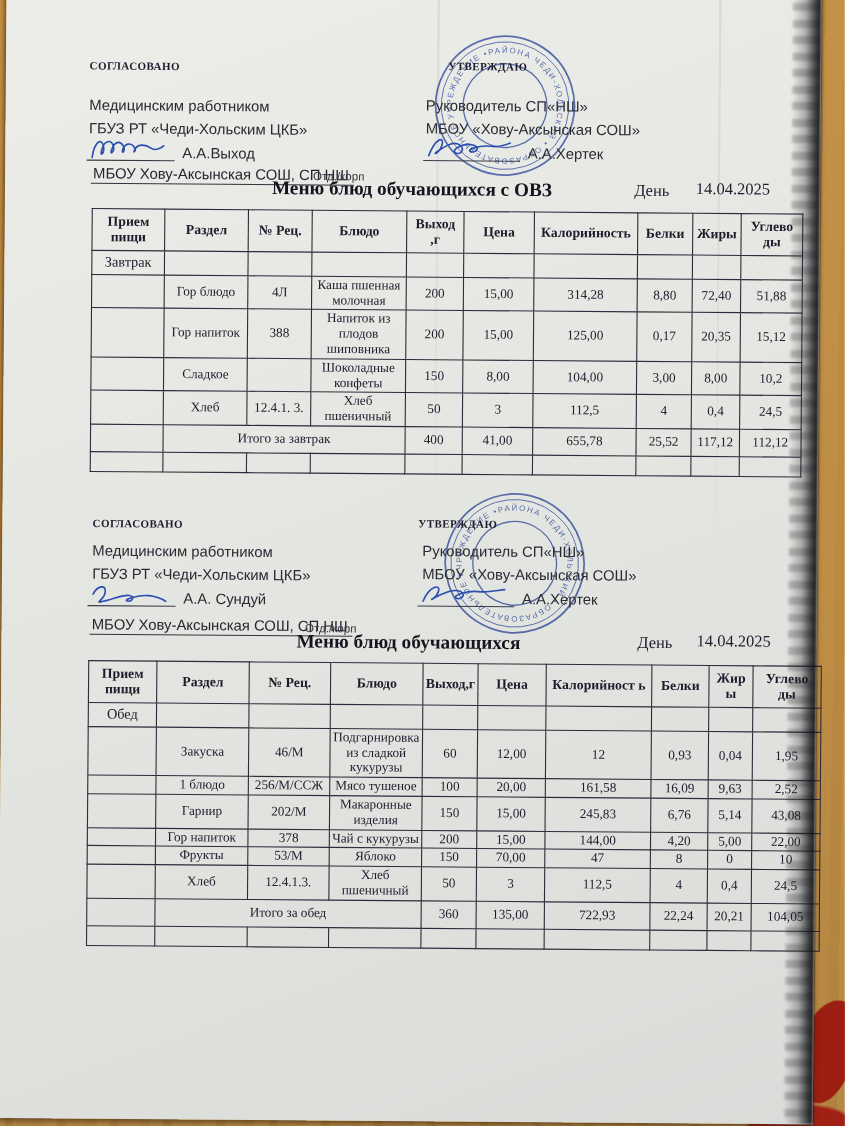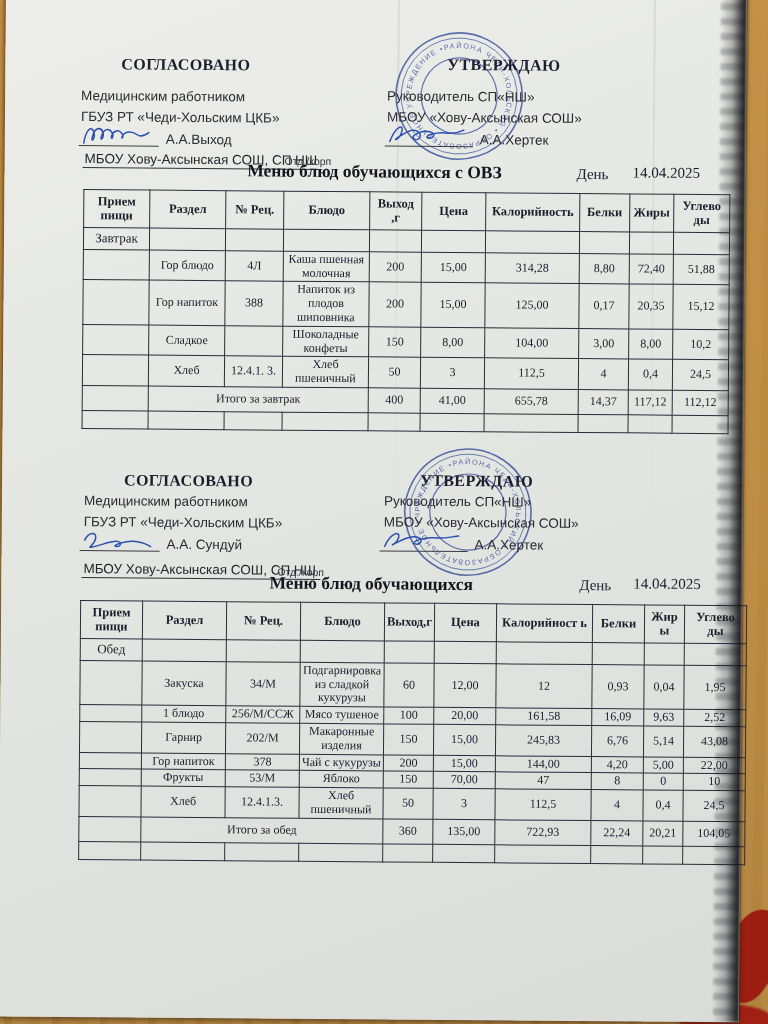--- a/index.html
+++ b/index.html
@@ -38,21 +38,21 @@
       repeating-linear-gradient(to bottom, rgba(20,20,24,.22) 0 7px, rgba(20,20,24,0) 7px 15px),
       linear-gradient(to right, rgba(40,40,45,0) 0%, rgba(45,45,50,.3) 45%, rgba(22,22,26,.8) 82%, rgba(10,10,12,.92) 100%);
     filter:blur(1px);
   }
   .crease{position:absolute;top:0;width:2px;height:52%;background:linear-gradient(to bottom,rgba(60,60,70,.10),rgba(60,60,70,0));}
   .crease.c1{left:392px;}
   .crease.c2{left:648px;}
 
   
   .abs{position:absolute;}
-  .h-serif{font-family:"Liberation Serif",serif;font-weight:bold;color:#1d1d2e;font-size:16px;letter-spacing:.4px;margin-left:40px;}
+  .h-serif{font-family:"Liberation Serif",serif;font-weight:bold;color:#1d1d2e;font-size:10px;letter-spacing:.4px;}
   .sans{font-family:"Liberation Sans",sans-serif;color:#2a2a33;font-size:13.5px;}
   .org-underline{font-family:"Liberation Sans",sans-serif;color:#25252e;font-size:13.5px;
     border-bottom:1.4px solid #32323c;padding:0 4px 1px 2px;}
   .dept{font-family:"Liberation Sans",sans-serif;color:#33333c;font-size:10.5px;}
   .menu-title{font-family:"Liberation Serif",serif;font-weight:bold;color:#15151f;font-size:17.5px;}
   .date-txt{font-family:"Liberation Serif",serif;color:#1d1d2e;font-size:15px;}
 
   .sig-row{display:flex;align-items:flex-end;gap:7px;}
   .sig-line{position:relative;width:80px;height:24px;border-bottom:1.3px solid #3a3a44;}
   .sig-line svg{position:absolute;left:2px;bottom:-4px;}
@@ -217,21 +217,21 @@
           <td>4</td>
           <td>0,4</td>
           <td>24,5</td>
         </tr>
         <tr class="total-row">
           <td></td>
           <td colspan="3">Итого за завтрак</td>
           <td>400</td>
           <td>41,00</td>
           <td>655,78</td>
-          <td>14,37</td>
+          <td>25,52</td>
           <td>117,12</td>
           <td>112,12</td>
         </tr>
         <tr class="spacer-row">
           <td></td>
           <td></td>
           <td></td>
           <td></td>
           <td></td>
           <td></td>
@@ -324,21 +324,21 @@
           <td></td>
           <td></td>
           <td></td>
           <td></td>
           <td></td>
           <td></td>
         </tr>
         <tr>
           <td></td>
           <td>Закуска</td>
-          <td>34/М</td>
+          <td>46/М</td>
           <td>Подгарнировка из сладкой кукурузы</td>
           <td>60</td>
           <td>12,00</td>
           <td>12</td>
           <td>0,93</td>
           <td>0,04</td>
           <td>1,95</td>
         </tr>
         <tr>
           <td></td>

